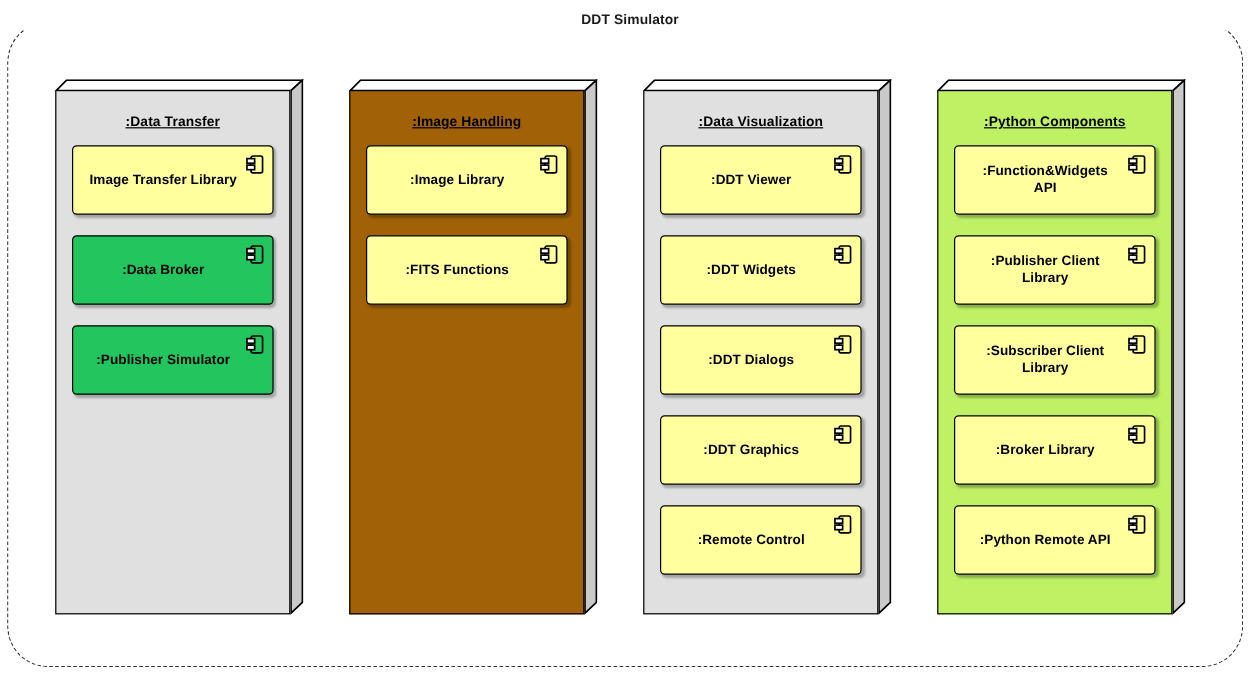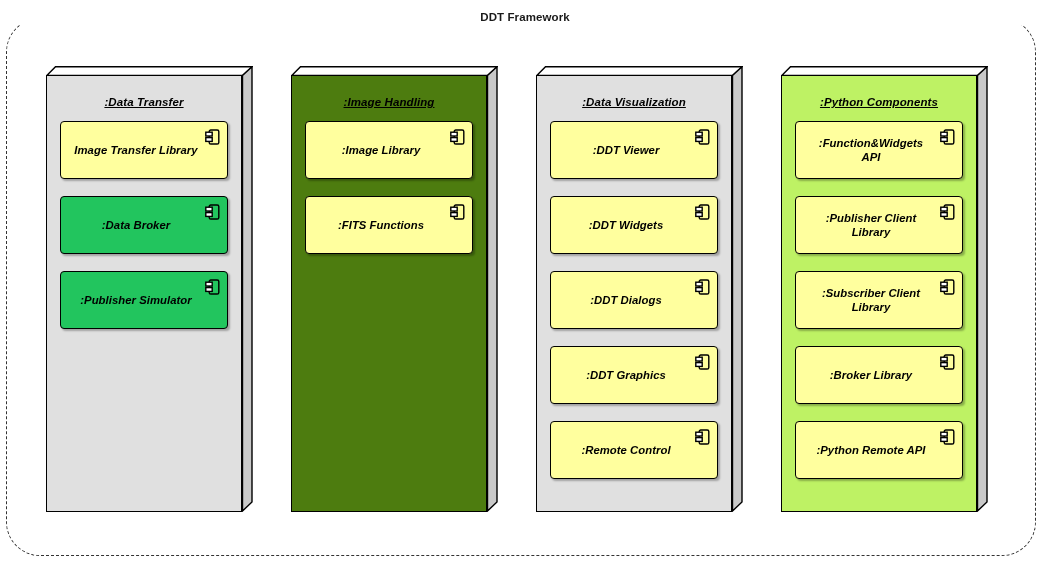--- a/index.html
+++ b/index.html
@@ -57,21 +57,20 @@
     left: 46px;
     top: 66px;
     width: 960px;
     height: 455px;
   }
 
   .package {
     position: absolute;
     top: 0;
     width: 238px;
-    font-style: italic;
   }
   .pkg-main {
     position: absolute;
     left: 0;
     top: 9px;
     width: 196px;
     box-sizing: border-box;
     background: #e0e0e0;
     border: 1.5px solid #000000;
   }
@@ -128,21 +127,21 @@
   .fill-peach  { background: #fcd9b4; }
   .fill-blue   { background: #22c55e; }
 </style>
 </head>
 <body>
 
 <div id="framework-boundary"></div>
 
 <div id="framework-title-wrap"></div>
 
-<div id="framework-title">DDT Framework</div>
+<div id="framework-title">DDT Simulator</div>
 
 <div id="packages-row">
     <div class="package" style="left: 0px; height: 446px;">
       <svg width="207" height="446" style="position: absolute; left: 0px; top: 0px;">
         <polygon points="0.8,9.5 9.5,0.8 206,0.8 196.5,9.5" fill="#ffffff" stroke="#000000" stroke-width="1.4"></polygon>
         <polygon points="196.5,9.5 206,0.8 206,436 196.5,445" fill="#c9c9c9" stroke="#000000" stroke-width="1.4"></polygon>
       </svg>
       <div class="pkg-main" style="height: 437px; background: rgb(224, 224, 224);">
         <div class="pkg-title">:Data Transfer</div>
         <div class="pkg-body">
@@ -171,21 +170,21 @@
               </svg></span>
           </div>
         </div>
       </div>
     </div>
     <div class="package" style="left: 245px; height: 446px;">
       <svg width="207" height="446" style="position: absolute; left: 0px; top: 0px;">
         <polygon points="0.8,9.5 9.5,0.8 206,0.8 196.5,9.5" fill="#ffffff" stroke="#000000" stroke-width="1.4"></polygon>
         <polygon points="196.5,9.5 206,0.8 206,436 196.5,445" fill="#c9c9c9" stroke="#000000" stroke-width="1.4"></polygon>
       </svg>
-      <div class="pkg-main" style="height: 437px; background: #4d7c0f;">
+      <div class="pkg-main" style="height: 437px; background: #a16207;">
         <div class="pkg-title">:Image Handling</div>
         <div class="pkg-body">
           <div class="component fill-yellow">
             <div class="component-label">:Image Library</div>
             <span class="component-icon"><svg viewBox="0 0 15 16" width="15" height="16">
                 <rect x="4.2" y="1.0" width="9.6" height="14.0" rx="1.6" fill="none" stroke="#000" stroke-width="1.4"></rect>
                 <rect x="0.8" y="3.2" width="6.4" height="3.8" fill="#fff" stroke="#000" stroke-width="1.4"></rect>
                 <rect x="0.8" y="8.6" width="6.4" height="3.8" fill="#fff" stroke="#000" stroke-width="1.4"></rect>
               </svg></span>
           </div>

